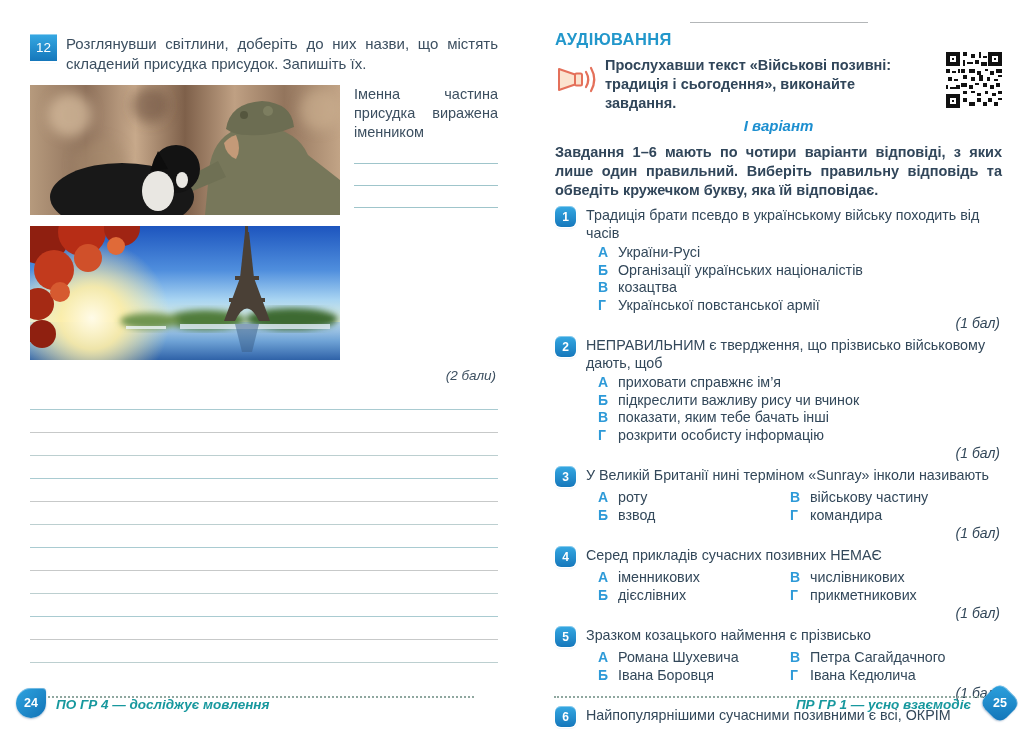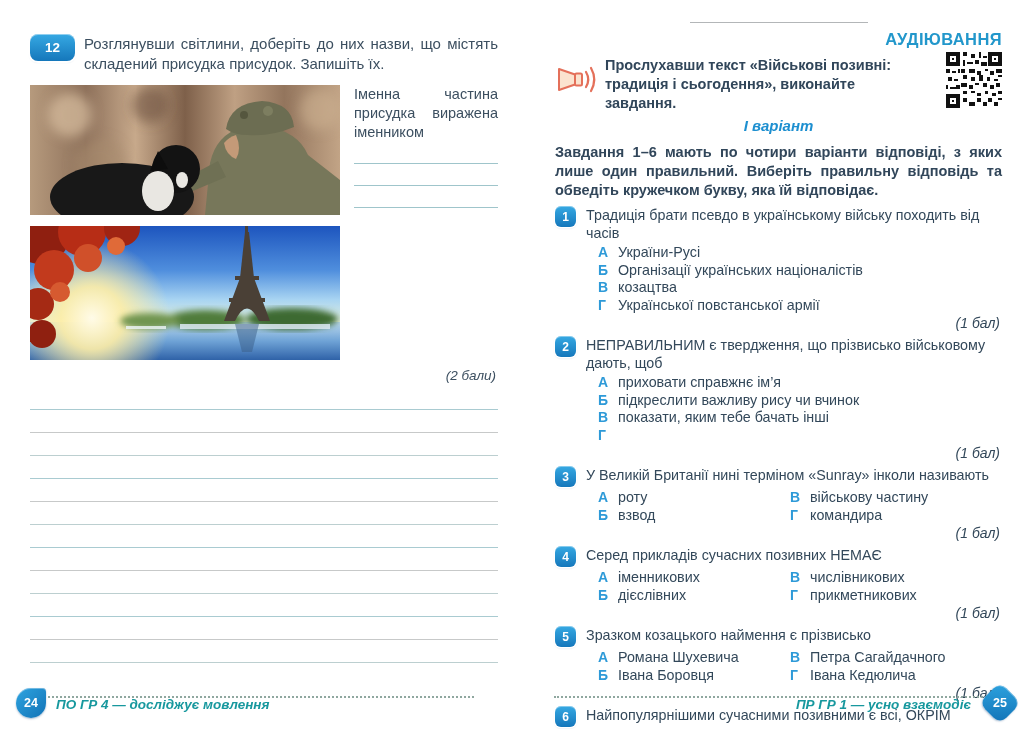--- a/index.html
+++ b/index.html
@@ -8,24 +8,24 @@
     font-family:"Liberation Sans","DejaVu Sans",sans-serif;
     color:#394c5d;
     width:1027px; height:729px; overflow:hidden; position:relative;
   }
   .spread { position:absolute; inset:0; background:#fff; }
 
   
   .page-left { position:absolute; left:30px; top:34px; width:468px; }
   .task-row { display:flex; gap:9px; align-items:flex-start; }
   .num-badge {
-    flex:0 0 auto; width:45px; height:27px; border-radius:8px;
+    flex:0 0 auto; width:27px; height:27px; border-radius:0;
     background:linear-gradient(180deg,#36a9e3 0%,#1577bb 100%);
     box-shadow:0 0 0 2px #ffffff, 0 1px 2px rgba(0,60,120,.35), inset 0 1px 0 rgba(255,255,255,.45);
-    color:#fff; font-weight:bold; font-size:13.5px;
+    color:#fff; font-weight:normal; font-size:13.5px;
     display:flex; align-items:center; justify-content:center;
   }
   .task-text { font-size:15px; line-height:20px; text-align:justify; color:#3c4f60; }
 
   .media-row { display:flex; margin-top:11px; }
   .media-row svg.photo { flex:0 0 auto; width:310px; display:block; }
   .cap-col { margin-left:14px; width:144px; }
   .cap { font-size:14.5px; line-height:19px; text-align:justify; color:#3c4f60; }
   .wline { height:0; border-bottom:1.5px solid #9fc5cb; }
   .cap-col .wline { margin-top:21px; }
@@ -34,21 +34,21 @@
   .ruled { margin-top:26px; }
   .ruled .wline { margin-bottom:22px; border-bottom-width:1.4px; }
   .ruled .wline:nth-child(3n+1){ border-color:#a9cbd1; }
   .ruled .wline:nth-child(3n+2){ border-color:#c7c9c9; }
   .ruled .wline:nth-child(3n){ border-color:#bccfd0; }
 
   
   .page-right { position:absolute; left:555px; top:22px; width:447px; }
   .top-rule { width:178px; margin:0 auto; border-top:1px solid #b3b6b8; }
   .section-title {
-    text-align:right; color:#2297cb; font-weight:bold; font-size:16.5px;
+    text-align:left; color:#2297cb; font-weight:bold; font-size:16.5px;
     letter-spacing:.4px; margin-top:7px;
   }
   .listen-block { position:relative; margin-top:7px; padding-left:50px; padding-right:76px; min-height:56px; }
   .speaker { position:absolute; left:0; top:4px; }
   .qr { position:absolute; right:0; top:-4px; width:56px; height:56px; }
   .listen-text { font-size:14.5px; line-height:19px; font-weight:bold; color:#31465a; }
   .variant { text-align:center; color:#1d8fd0; font-weight:bold; font-style:italic; font-size:15px; margin-top:4px; }
   .intro { margin-top:9px; font-size:14.5px; line-height:19px; font-weight:bold; text-align:justify; color:#31465a; }
 
   .q { margin-top:7px; }
@@ -296,20 +296,21 @@
         <div class="opt">
             <span class="letter">Б</span>
             <span class="opt-text">підкреслити важливу рису чи вчинок</span>
           </div>
         <div class="opt">
             <span class="letter">В</span>
             <span class="opt-text">показати, яким тебе бачать інші</span>
           </div>
         <div class="opt">
             <span class="letter">Г</span>
+            <span class="opt-text">розкрити особисту інформацію</span>
           </div>
       </div>
       <p class="score">(1 бал)</p>
     </section>
 
     <section class="q">
       <div class="q-head">
         <div class="q-badge">3</div>
         <p class="q-text">У Великій Британії нині терміном «Sunray» інколи називають</p>
       </div>

